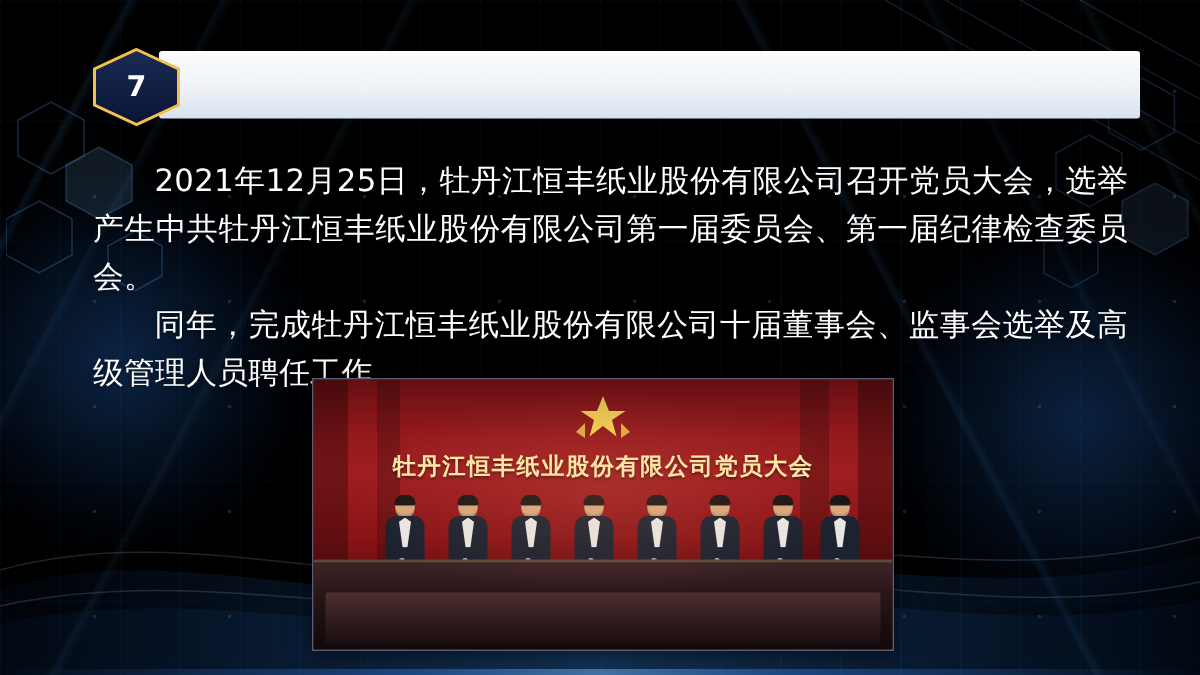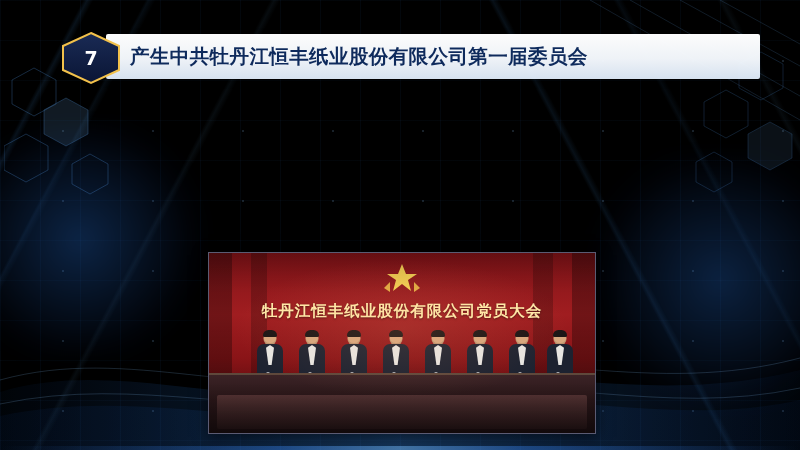--- a/index.html
+++ b/index.html
@@ -350,23 +350,26 @@
     <svg class="badge-hex" viewBox="0 0 62 54">
       <defs>
         <linearGradient id="hexg" x1="0" y1="0" x2="0" y2="1">
           <stop offset="0%" stop-color="#1a2b55"></stop>
           <stop offset="100%" stop-color="#0a1535"></stop>
         </linearGradient>
       </defs>
       <polygon points="31,2 59,15 59,39 31,52 3,39 3,15" fill="url(#hexg)" stroke="#f2c14b" stroke-width="2"></polygon>
     </svg>
     <div class="badge-num">7</div>
-    <div class="title-text">产生中共牡丹江恒丰纸业股份有限公司第一届委员会</div>
   </div>
 
+  <div class="body-text">
+    <p class="para">2021年12月25日，牡丹江恒丰纸业股份有限公司召开党员大会，选举产生中共牡丹江恒丰纸业股份有限公司第一届委员会、第一届纪律检查委员会。</p>
+    <p class="para">同年，完成牡丹江恒丰纸业股份有限公司十届董事会、监事会选举及高级管理人员聘任工作。</p>
+  </div>
 
   <div class="photo-frame">
     <div class="photo-inner">
       <div class="ph-wall"></div>
       <div class="ph-wall-panels"></div>
 
       <svg class="ph-emblem" viewBox="0 0 60 34">
         <g fill="#f6d154">
           <path d="M30,2 L34,12 L45,12 L36,18 L39,29 L30,22 L21,29 L24,18 L15,12 L26,12 Z"></path>
         </g>

